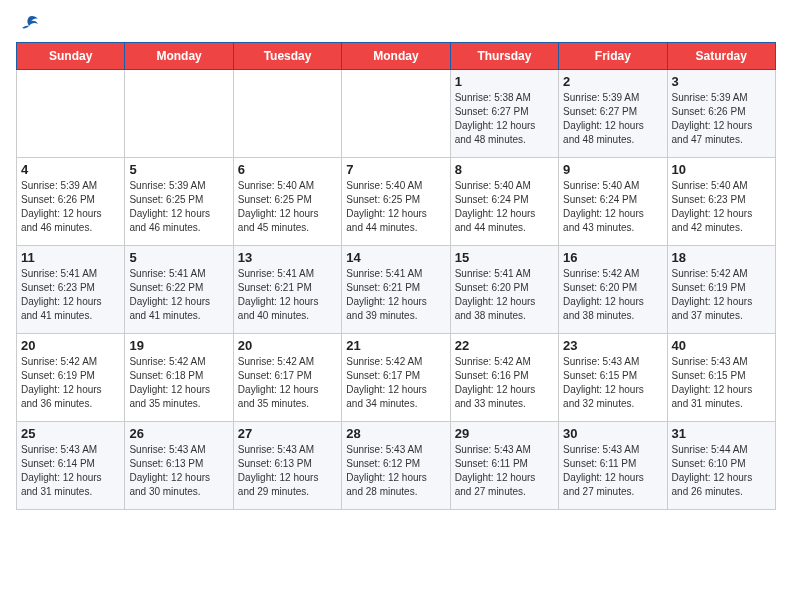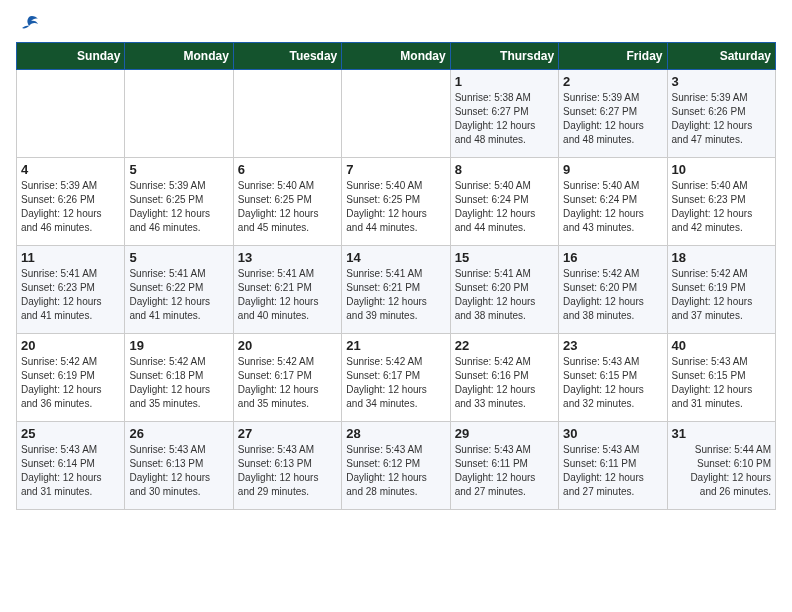--- a/index.html
+++ b/index.html
@@ -44,27 +44,27 @@
       font-size: 15px;
       color: #333;
       font-weight: normal;
     }
     table {
       width: 100%;
       border-collapse: collapse;
       table-layout: fixed;
     }
     thead tr th {
-      background: #14532d;
+      background: #ef4444;
       color: #fff;
       font-size: 12px;
       font-weight: bold;
       padding: 6px 4px;
       border: 1px solid #1a5caa;
-      text-align: right;
+      text-align: center;
     }
     tbody tr td {
       border: 1px solid #ccc;
       vertical-align: top;
       padding: 4px 4px 4px 4px;
       height: 88px;
       background: #fff;
       font-size: 10px;
       color: #333;
     }
@@ -344,20 +344,20 @@
         </td>
         <td>
           <span class="day-num">30</span>
           <div class="day-info" style="white-space: pre-line;">Sunrise: 5:43 AM
 Sunset: 6:11 PM
 Daylight: 12 hours
 and 27 minutes.</div>
         </td>
         <td>
           <span class="day-num">31</span>
-          <div class="day-info" style="white-space: pre-line; text-align: right;">Sunrise: 5:44 AM
+          <div class="day-info" style="white-space: pre-line;">Sunrise: 5:44 AM
 Sunset: 6:10 PM
 Daylight: 12 hours
 and 26 minutes.</div>
         </td>
       </tr>
     </tbody>
 </table>
 
 </body></html>

